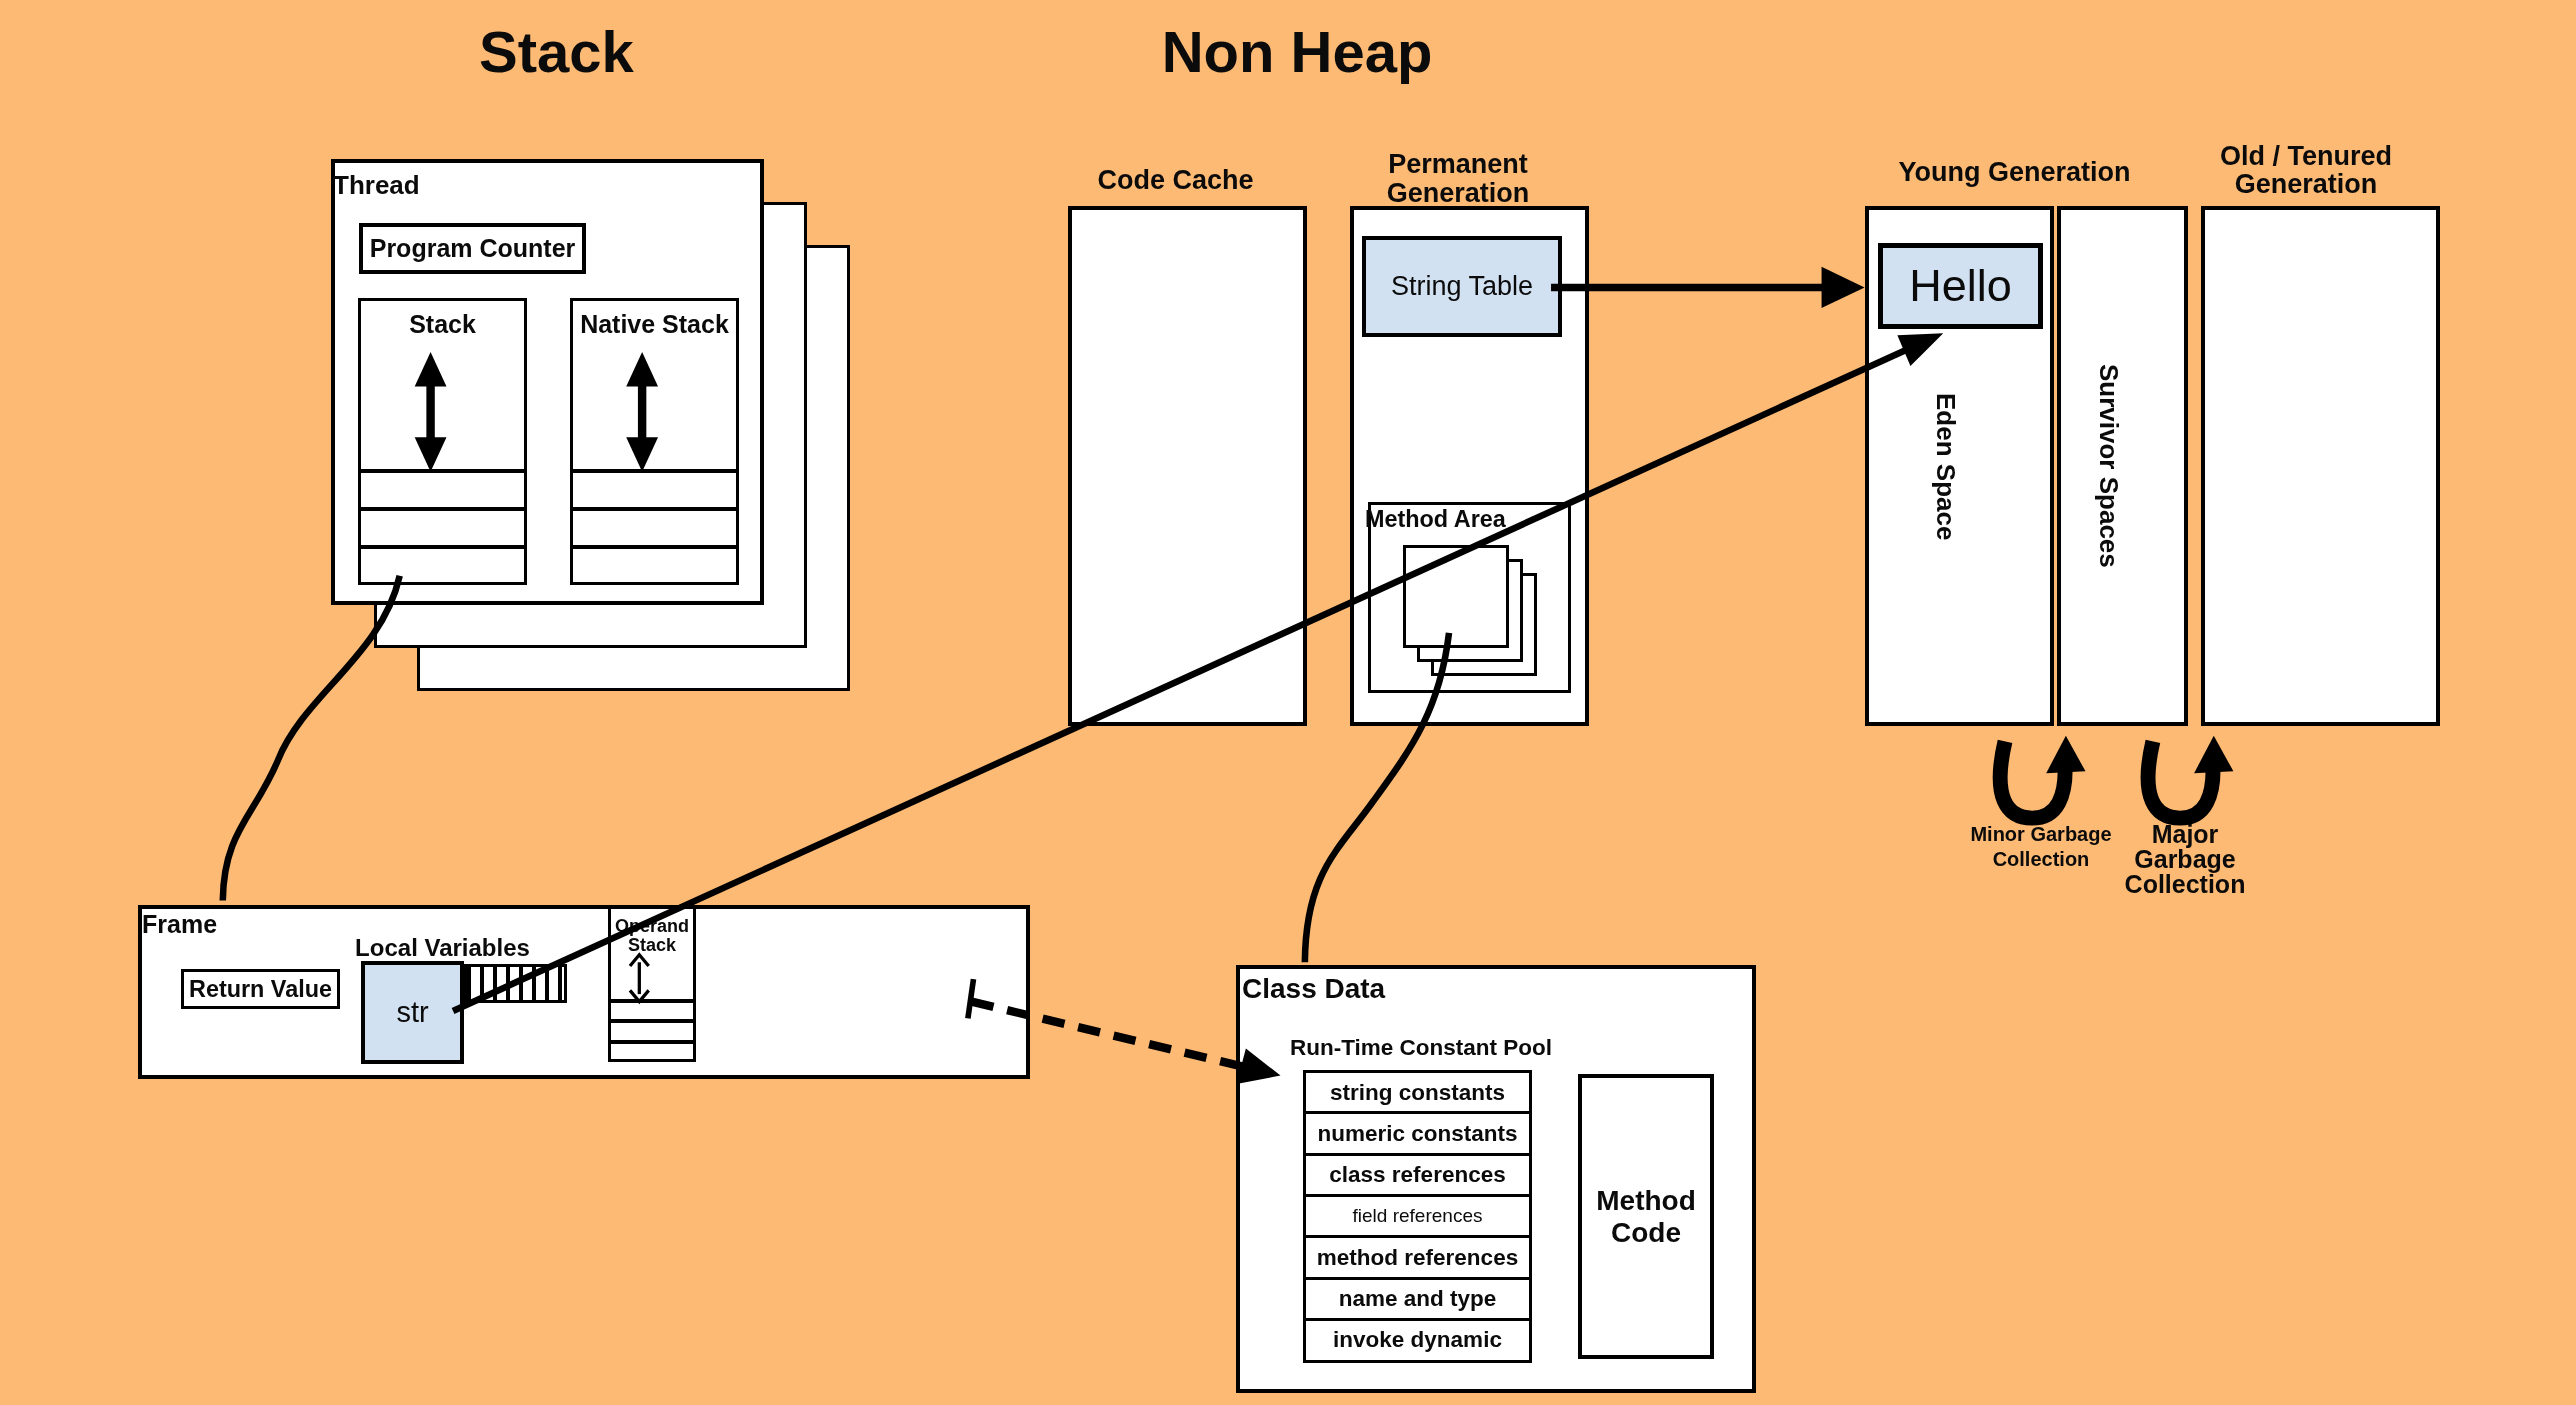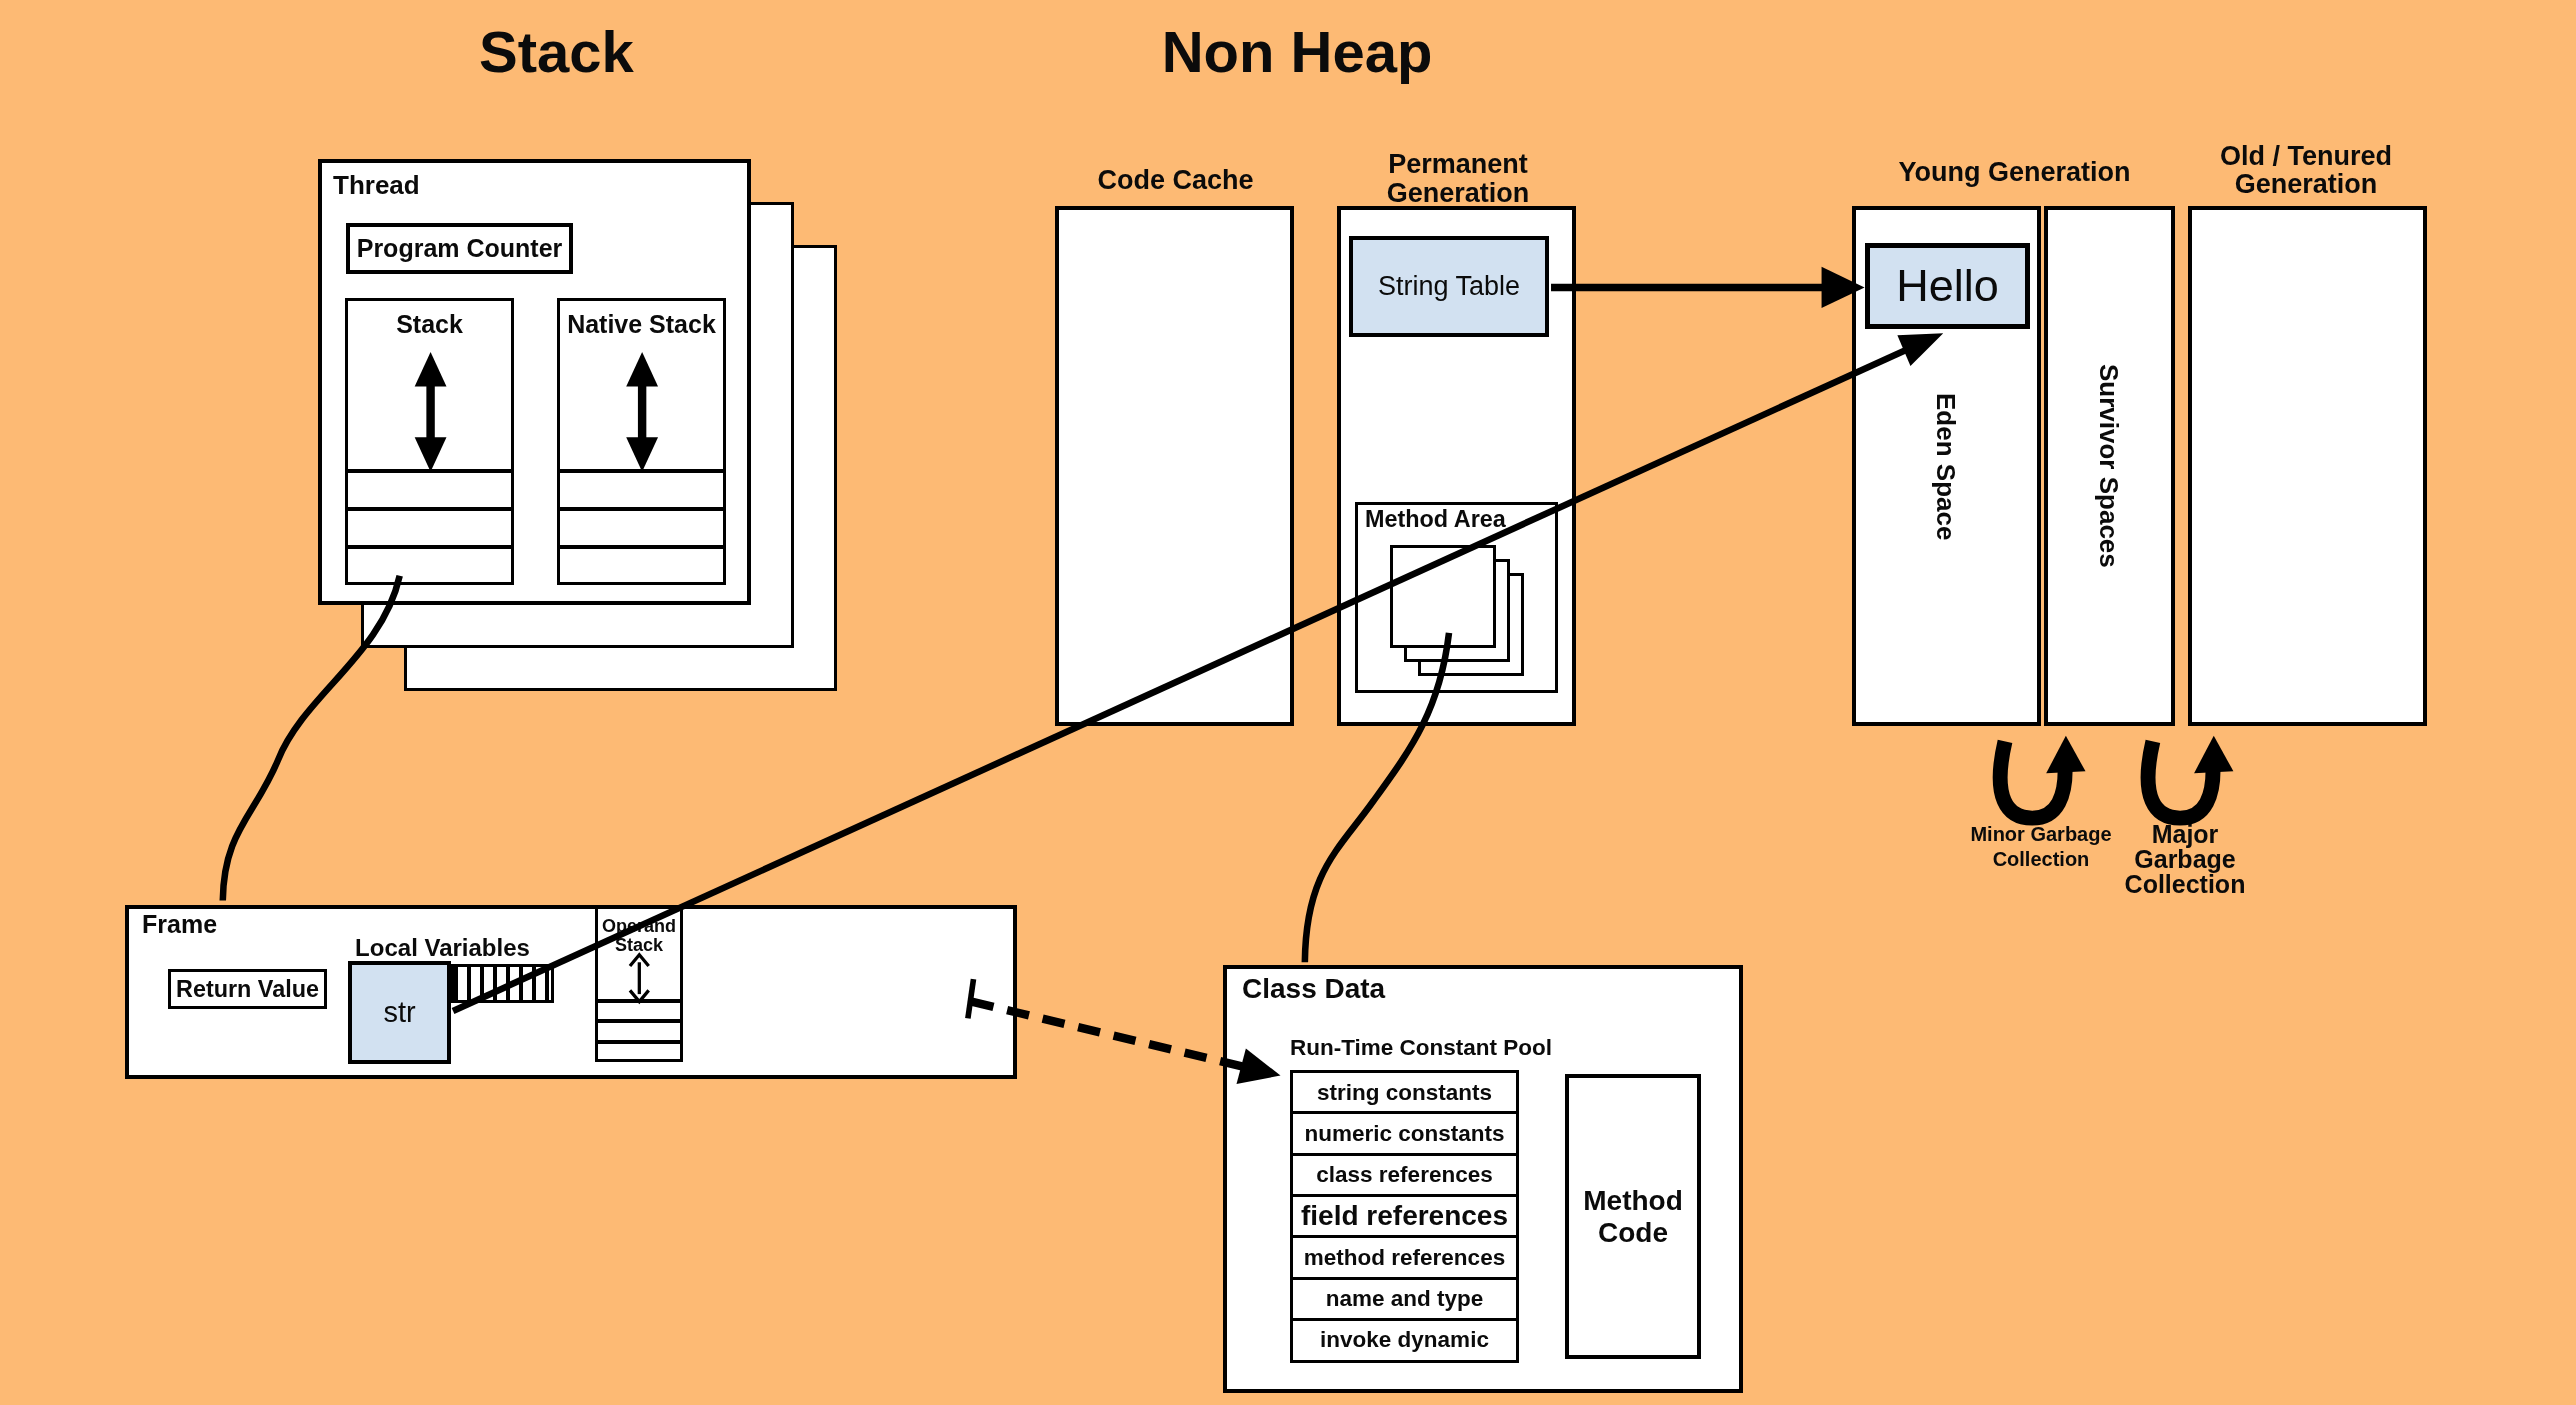--- a/index.html
+++ b/index.html
@@ -1,18 +1,18 @@
 <!DOCTYPE html>
 <html style="font-size:15px"><head>
 <meta charset="utf-8">
 <style>
   html,body{margin:0;padding:0;background:#ffffff;font-family:"Liberation Sans",sans-serif;}
   #canvas{position:relative;width:2576px;height:1406px;background:#fdba74;overflow:hidden;color:#0b0b0b;}
   .abs{position:absolute;}
-  .box{position:absolute;box-sizing:border-box;border:3.7px solid #000;background:#fff;}
+  .box{position:absolute;box-sizing:border-box;border:3.7px solid #000;background:#fff;margin-left:13px;}
   .bd5{border-width:4.7px;}
   .bd6{border-width:5.6px;}
   .blue{background:#d2e1f1;}
   .t{position:absolute;font-weight:700;text-align:center;white-space:nowrap;}
   .wrap{white-space:normal;}
   .title{font-size:58px;line-height:62px;font-weight:700;}
   .cent{display:flex;align-items:center;justify-content:center;text-align:center;}
   .hline{position:absolute;left:0;right:0;height:3.7px;background:#000;}
   .vert{writing-mode:vertical-rl;text-orientation:mixed;display:flex;align-items:center;justify-content:center;font-weight:700;}
   .hatch{background:repeating-linear-gradient(to right,#000 0 3.7px,#fff 3.7px 13px);}
@@ -87,21 +87,21 @@
   <div class="t wrap" style="left:1966px;top:822px;width:150px;font-size:20px;line-height:25px;">Minor Garbage Collection</div>
   <div class="t wrap" style="left:2110px;top:822px;width:150px;font-size:25px;line-height:25px;">Major Garbage Collection</div>
 
   <div class="box bd5" style="left:1223px;top:965px;width:520px;height:428px;"></div>
   <div class="t" style="left:1242px;top:973px;font-size:28px;">Class Data</div>
   <div class="t" style="left:1290px;top:1035px;font-size:22.5px;">Run-Time Constant Pool</div>
   <div class="abs" style="left:1290px;top:1070px;width:229px;">
     <div class="box cent" style="position:relative;width:229px;height:45px;font-weight:700;font-size:22.5px;">string constants</div>
     <div class="box cent" style="position:relative;width:229px;height:45px;margin-top:-3.7px;font-weight:700;font-size:22.5px;">numeric constants</div>
     <div class="box cent" style="position:relative;width:229px;height:45px;margin-top:-3.7px;font-weight:700;font-size:22.5px;">class references</div>
-    <div class="box cent" style="position:relative;width:229px;height:45px;margin-top:-3.7px;font-weight:700;font-size:28px;">field references</div>
+    <div class="box cent" style="position:relative;width:229px;height:45px;margin-top:-3.7px;font-weight:400;font-size:19px;">field references</div>
     <div class="box cent" style="position:relative;width:229px;height:45px;margin-top:-3.7px;font-weight:700;font-size:22.5px;">method references</div>
     <div class="box cent" style="position:relative;width:229px;height:45px;margin-top:-3.7px;font-weight:700;font-size:22.5px;">name and type</div>
     <div class="box cent" style="position:relative;width:229px;height:45px;margin-top:-3.7px;font-weight:700;font-size:22.5px;">invoke dynamic</div>
   </div>
   <div class="box bd5 cent" style="left:1565px;top:1074px;width:136px;height:285px;">
     <div class="wrap" style="width:122px;font-weight:700;font-size:28px;line-height:32px;text-align:center;">Method Code</div>
   </div>
 
   <svg class="overlay" width="2576" height="1406" viewBox="0 0 2752 1502">
 

